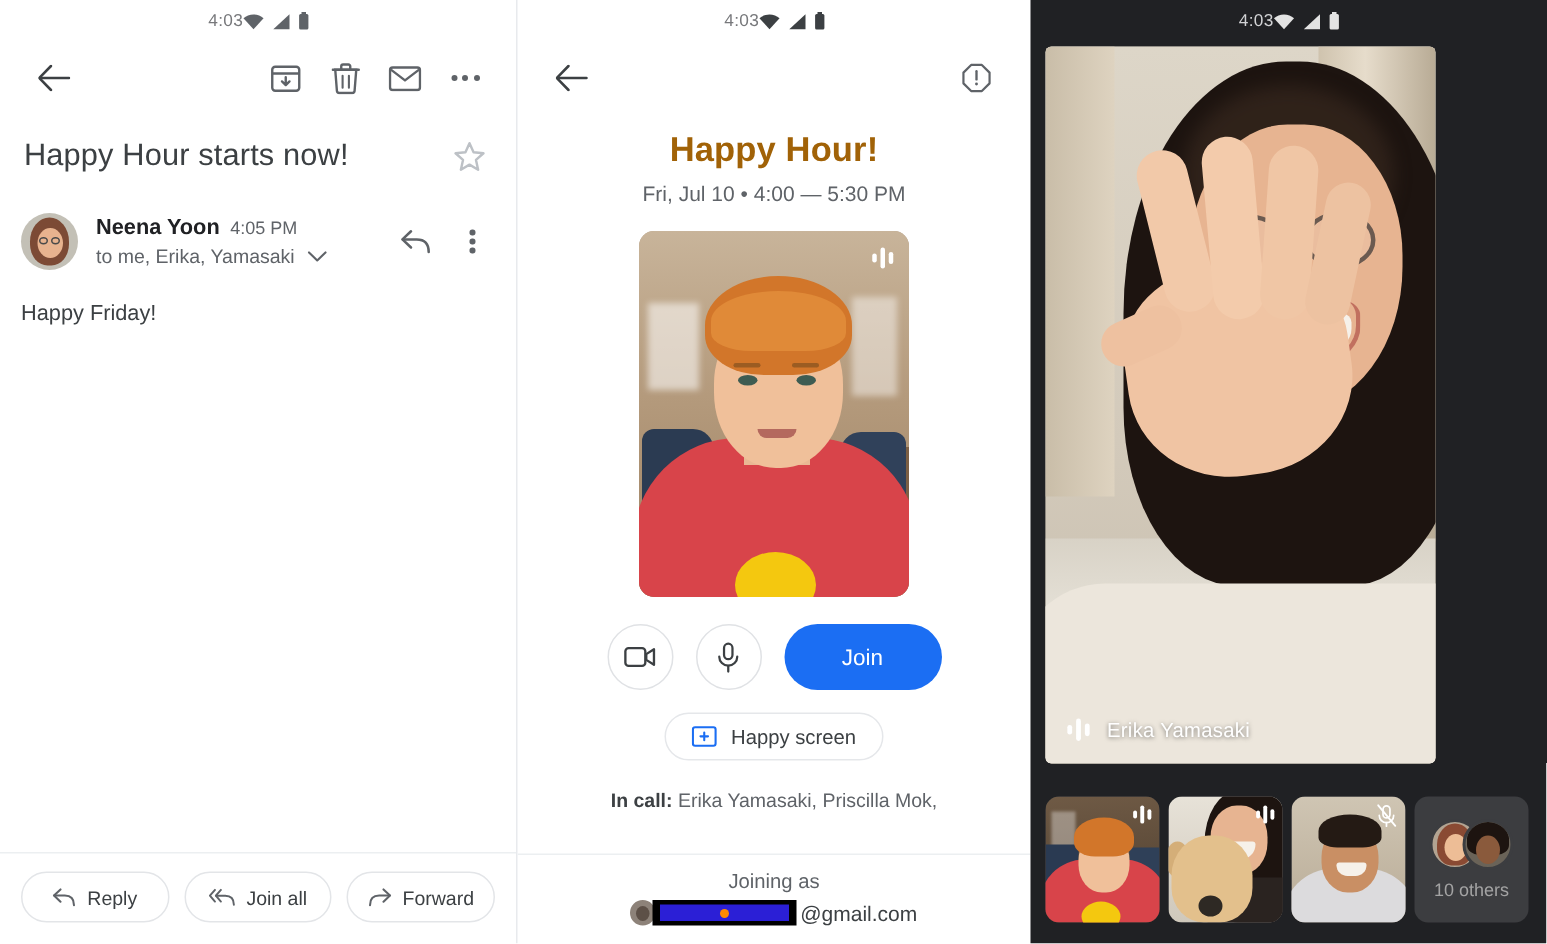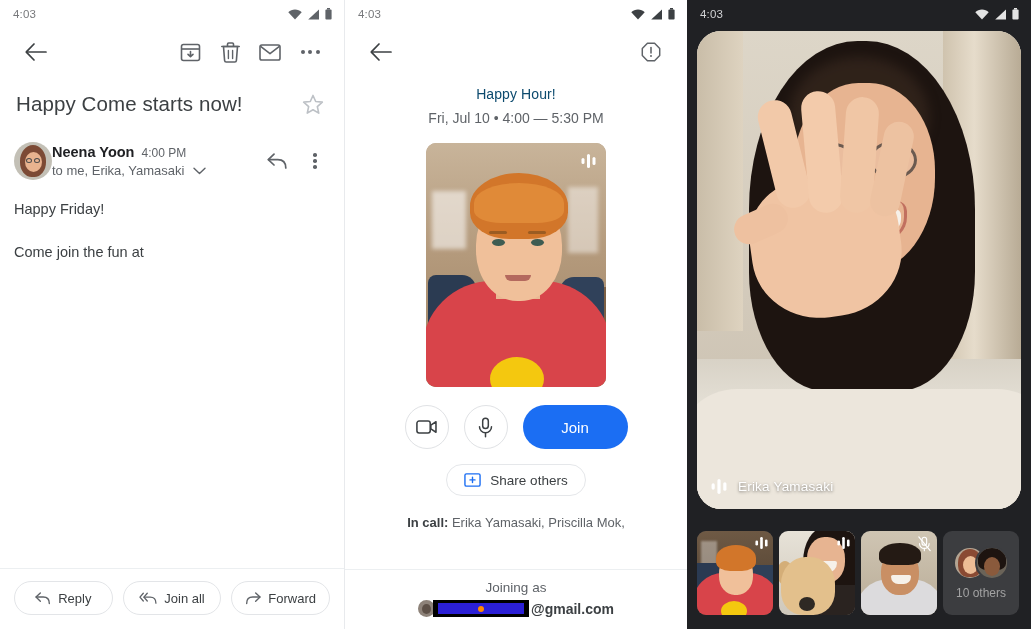--- a/index.html
+++ b/index.html
@@ -14,21 +14,21 @@
 
   
   .pane { position: relative; height: 629px; overflow: hidden; }
   .pane-light { width: 344px; background: #fff; }
   .pane-mid   { width: 343px; background: #fff; border-left: 1px solid #e8eaed; }
   .pane-dark  { width: 344px; background: #202124; }
 
   
   .statusbar {
     height: 28px; display: flex; align-items: center;
-    justify-content: space-between; padding: 0 12px 0 13px;
+    justify-content: center; padding: 0 12px 0 13px;
   }
   .sb-time { font-size: 11.5px; color: #77787b; letter-spacing: .2px; }
   .sb-dark .sb-time { color: #d2d3d5; }
   .sb-icons { display: flex; align-items: center; gap: 5px; }
   .sb-icons svg { display: block; }
 
   
   .mail-toolbar {
     height: 48px; display: flex; align-items: center; padding: 0 14px 0 16px;
   }
@@ -46,21 +46,21 @@
     display: flex; align-items: flex-start; padding: 14px 14px 0 16px;
   }
   .subject {
     flex: 1; font-size: 20.5px; color: #3c4043; font-weight: 400;
     line-height: 27px; letter-spacing: .1px;
   }
   .star-btn { width: 30px; height: 30px; flex: none; margin-top: 2px; cursor: pointer; }
 
   
   .sender-row {
-    display: flex; align-items: center; padding: 20px 14px 0 14px; gap: 0;
+    display: flex; align-items: center; padding: 20px 14px 0 14px; gap: 12px;
   }
   .avatar {
     width: 38px; height: 38px; border-radius: 50%; flex: none;
     overflow: hidden; position: relative;
     background: #c3c0b6;
   }
   .avatar .av-hair { position:absolute; left:6px; top:3px; width:26px; height:32px;
     border-radius:50% 50% 45% 45%; background:#7c4a35; }
   .avatar .av-face { position:absolute; left:11px; top:10px; width:17px; height:20px;
     border-radius:50%; background:#e8b38f; }
@@ -95,21 +95,21 @@
   .reply-btn {
     flex: 1; height: 34px; border: 1px solid #e3e5e8; border-radius: 18px;
     display: flex; align-items: center; justify-content: center; gap: 7px;
     font-size: 13px; color: #3c4043; background: #fff; cursor: pointer;
   }
   .reply-btn svg { display:block; flex:none; }
 
   
   .mid-toolbar { height: 48px; display: flex; align-items: center; padding: 0 16px; }
   .mid-title { text-align: center; margin-top: 10px; }
-  .mid-title h1 { font-size: 14px; font-weight: 400; color: #0c4a6e; letter-spacing:.1px; }
+  .mid-title h1 { font-size: 23px; font-weight: 700; color: #a16207; letter-spacing:.1px; }
   .mid-sub { font-size: 14px; color: #5f6368; margin-top: 8px; }
 
   .preview-wrap { display: flex; justify-content: center; margin-top: 17px; }
   .preview {
     width: 180px; height: 244px; border-radius: 10px; position: relative;
     overflow: hidden;
     background: linear-gradient(170deg,#b9a48d 0%,#a98f74 38%,#8d7358 100%);
   }
   .pv-wall { position:absolute; inset:0; background:
       linear-gradient(180deg,#c8b49a 0%,#b49a7c 45%,#9d8162 100%); }
@@ -167,40 +167,40 @@
   .incall {
     margin-top: 17px; text-align: center; font-size: 13px; color: #5f6368;
     line-height: 20px; padding: 0 34px;
   }
   .incall b { color: #3c4043; font-weight: 700; }
   .joining {
     position: absolute; left: 0; bottom: 0; width: 100%;
     border-top: 1px solid #eceff1; padding: 10px 0 12px 0; text-align: center;
   }
   .joining-label { font-size: 13.5px; color: #5f6368; }
-  .joining-acct { display: flex; align-items: center; justify-content: center; gap: 0px; margin-top: 5px; font-weight: bold; }
+  .joining-acct { display: flex; align-items: center; justify-content: center; gap: 0px; margin-top: 5px; }
   .acct-av {
     width: 17px; height: 17px; border-radius: 50%; background: #8d8279; flex: none;
     position: relative; overflow: hidden;
   }
   .acct-av::after { content:""; position:absolute; left:4px; top:4px; width:9px; height:10px;
     border-radius:50%; background:#5d5047; }
   .redact {
     width: 96px; height: 17px; background: #000; position: relative;
     display: flex; align-items: center; justify-content: center; margin-left:-2px;
   }
   .redact-inner { width: 86px; height: 11px; background: #2b1fd6; position: relative; }
   .redact-inner::after { content:""; position:absolute; left:50%; top:50%;
      transform:translate(-50%,-50%); width:6px; height:6px; border-radius:50%; background:#ff8a00; }
   .acct-dom { font-size: 14px; color: #3c4043; margin-left: 2px; }
 
   
   .main-video {
-    position: absolute; left: 10px; top: 31px; width: 324px; height: 478px;
-    border-radius: 24px; overflow: hidden;
+    position: absolute; left: 10px; top: 31px; width: 260px; height: 478px;
+    border-radius: 4px; overflow: hidden;
     background: linear-gradient(160deg,#d9d2c4 0%,#cfc6b6 45%,#bdb2a1 100%);
   }
   .mv-room { position:absolute; inset:0;
     background: linear-gradient(180deg,#ddd6c8 0%,#d3cabb 55%,#c6bcab 100%); }
   .mv-curtainR { position:absolute; right:0; top:0; width:78px; height:330px;
     background: linear-gradient(90deg,#cfc3ae 0%,#e6dccb 40%,#b8ab95 100%); }
   .mv-curtainL { position:absolute; left:0; top:0; width:46px; height:300px;
     background: linear-gradient(90deg,#c9bda8 0%,#ded3c0 100%); }
   .mv-bedding { position:absolute; left:0; bottom:0; width:100%; height:150px;
     background: linear-gradient(180deg,#d8d2c6 0%,#efece4 60%,#f5f3ee 100%); }
@@ -349,39 +349,39 @@
       <div class="tb-btn">
         <div class="dots">
             <i></i>
             <i></i>
             <i></i>
           </div>
       </div>
     </div>
 
     <div class="subject-row">
-      <div class="subject">Happy Come starts now!</div>
+      <div class="subject">Happy Hour starts now!</div>
       <div class="star-btn">
         <svg width="26" height="26" viewBox="0 0 24 24">
             <path d="M12 3.2l2.5 5.6 6.1.6-4.6 4.1 1.3 6-5.3-3.1-5.3 3.1 1.3-6L3.4 9.4l6.1-.6L12 3.2z" fill="none" stroke="#bdc1c6" stroke-width="1.5" stroke-linejoin="round"></path>
           </svg>
       </div>
     </div>
 
     <div class="sender-row">
       <div class="avatar">
         <div class="av-hair"></div>
           <div class="av-face"></div>
           <div class="av-g1"></div>
           <div class="av-g2"></div>
       </div>
       <div class="sender-meta">
         <div class="sender-line1">
           <div class="sender-name">Neena Yoon</div>
-          <div class="sender-time">4:00 PM</div>
+          <div class="sender-time">4:05 PM</div>
         </div>
         <div class="sender-line2">
           <div class="sender-to">to me, Erika, Yamasaki</div>
           <svg class="chev" width="13" height="8" viewBox="0 0 13 8">
               <path d="M1 1.3 6.5 6.6 12 1.3" fill="none" stroke="#5f6368" stroke-width="1.4" stroke-linecap="round" stroke-linejoin="round"></path>
             </svg>
         </div>
       </div>
       <div class="sender-actions">
         <div class="sa-btn">
@@ -396,21 +396,20 @@
               <i></i>
               <i></i>
             </div>
         </div>
       </div>
     </div>
 
     <div class="mail-body">
       <p>Happy Friday!</p>
       <div class="gap"></div>
-      <p>Come join the fun at</p>
     </div>
 
     <div class="reply-bar">
       <div class="reply-btn">
         <svg width="16" height="13" viewBox="0 0 21 17">
             <path d="M7 1.2 1.3 6.6 7 12" fill="none" stroke="#5f6368" stroke-width="1.8" stroke-linecap="round" stroke-linejoin="round"></path>
             <path d="M1.6 6.6h9.2c5 0 8 2.6 8 8.4" fill="none" stroke="#5f6368" stroke-width="1.8" stroke-linecap="round"></path>
           </svg>
         <span>Reply</span>
       </div>
@@ -515,21 +514,21 @@
       </div>
       <div class="join-btn">Join</div>
     </div>
 
     <div class="share-wrap">
       <div class="share-btn">
         <svg width="17" height="14" viewBox="0 0 18 15">
           <rect x="0.9" y="0.9" width="16.2" height="13.2" rx="1.6" fill="none" stroke="#1b6ef3" stroke-width="1.5"></rect>
           <path d="M9 4.6v5.6M6.3 7.4h5.4" stroke="#1b6ef3" stroke-width="1.5" stroke-linecap="round"></path>
         </svg>
-        <span>Share others</span>
+        <span>Happy screen</span>
       </div>
     </div>
 
     <div class="incall">
       <b>In call:</b>
       <span>Erika Yamasaki, Priscilla Mok,</span>
     </div>
 
     <div class="joining">
       <div class="joining-label">Joining as</div>

